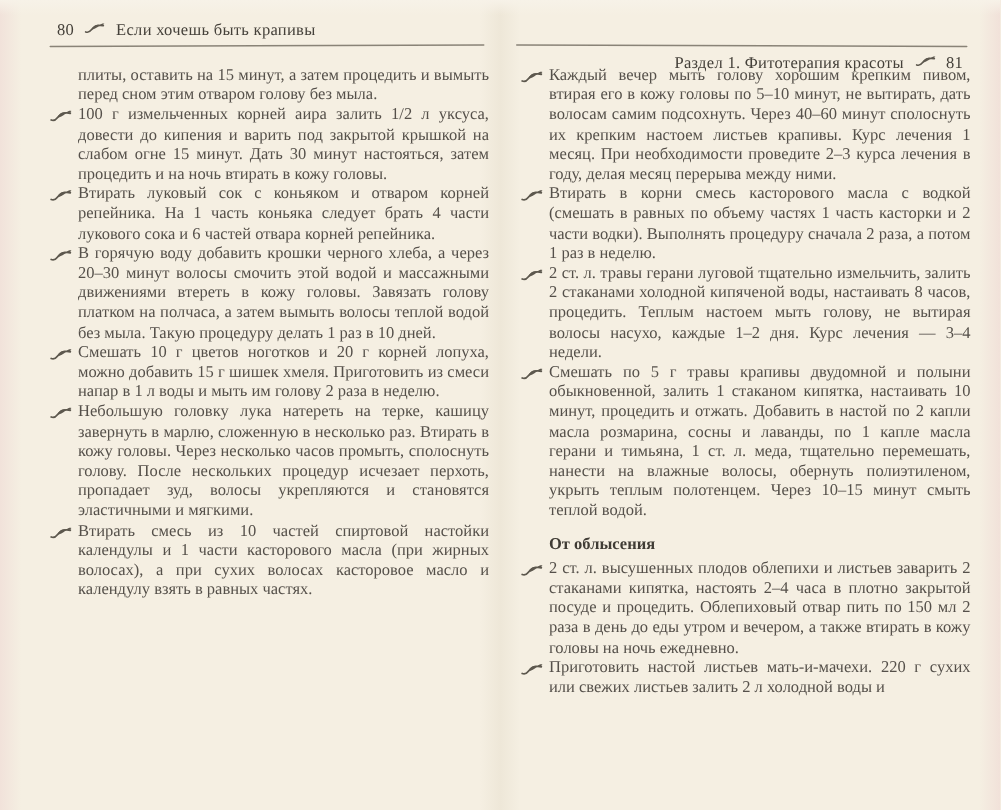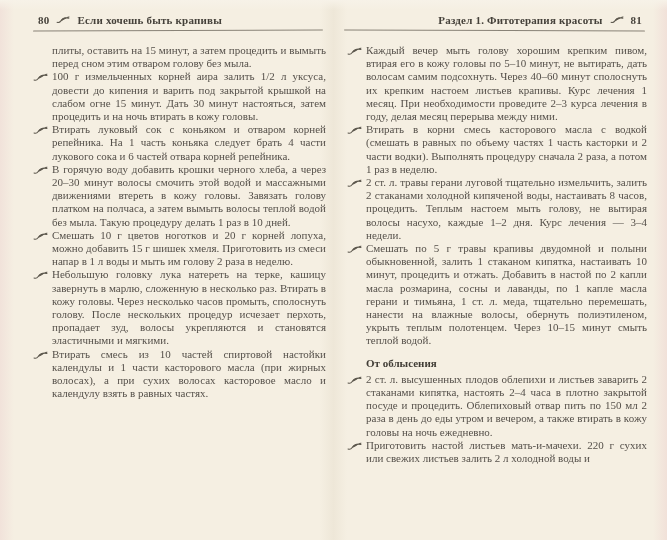--- a/index.html
+++ b/index.html
@@ -18,25 +18,25 @@
       #f5efe2;
   }
   .spread::before{
     content:"";position:absolute;left:0;top:0;right:0;height:10px;
     background:linear-gradient(180deg,#f7f2e8,rgba(247,242,232,0));
     pointer-events:none;
   }
   .page-header{
     position:absolute;top:14px;height:14px;
     display:flex;align-items:baseline;gap:7px;
-    font-size:11px;font-weight:bold;color:#45413a;
+    font-size:11px;font-weight:normal;color:#45413a;
     letter-spacing:.2px;white-space:nowrap;
   }
   .page-header.left{left:38px;}
-  .page-header.right{right:25px;justify-content:flex-end;}
+  .page-header.right{right:25px;justify-content:flex-end;margin-top:22px;}
   .rule{
     position:absolute;top:30px;height:1px;background:#6e685c;opacity:.8;
     border-radius:1px;
   }
   .rule.left{left:33px;width:290px;transform:rotate(-0.2deg);}
   .rule.right{left:344px;width:301px;transform:rotate(0.2deg);}
   .page-body{
     position:absolute;top:44px;
     font-size:11px;line-height:13.2px;color:#55504a;
     text-align:justify;

